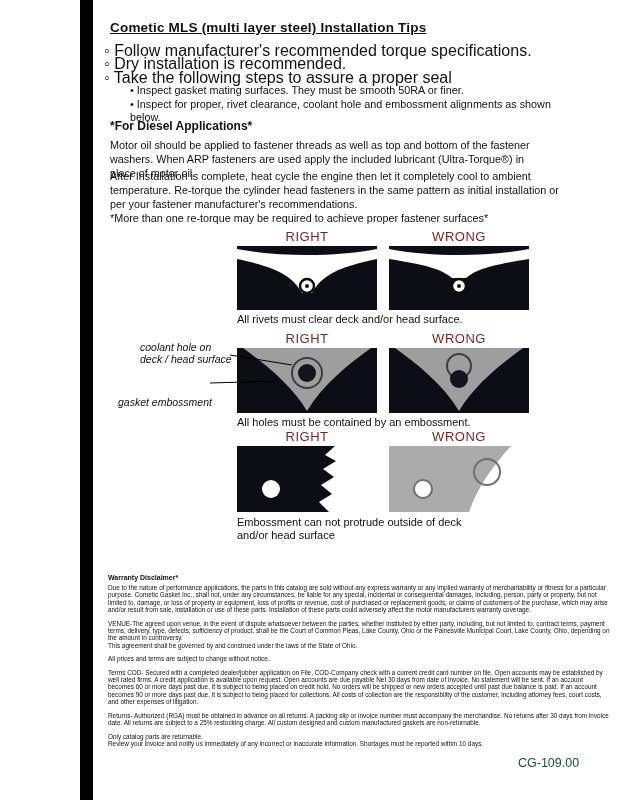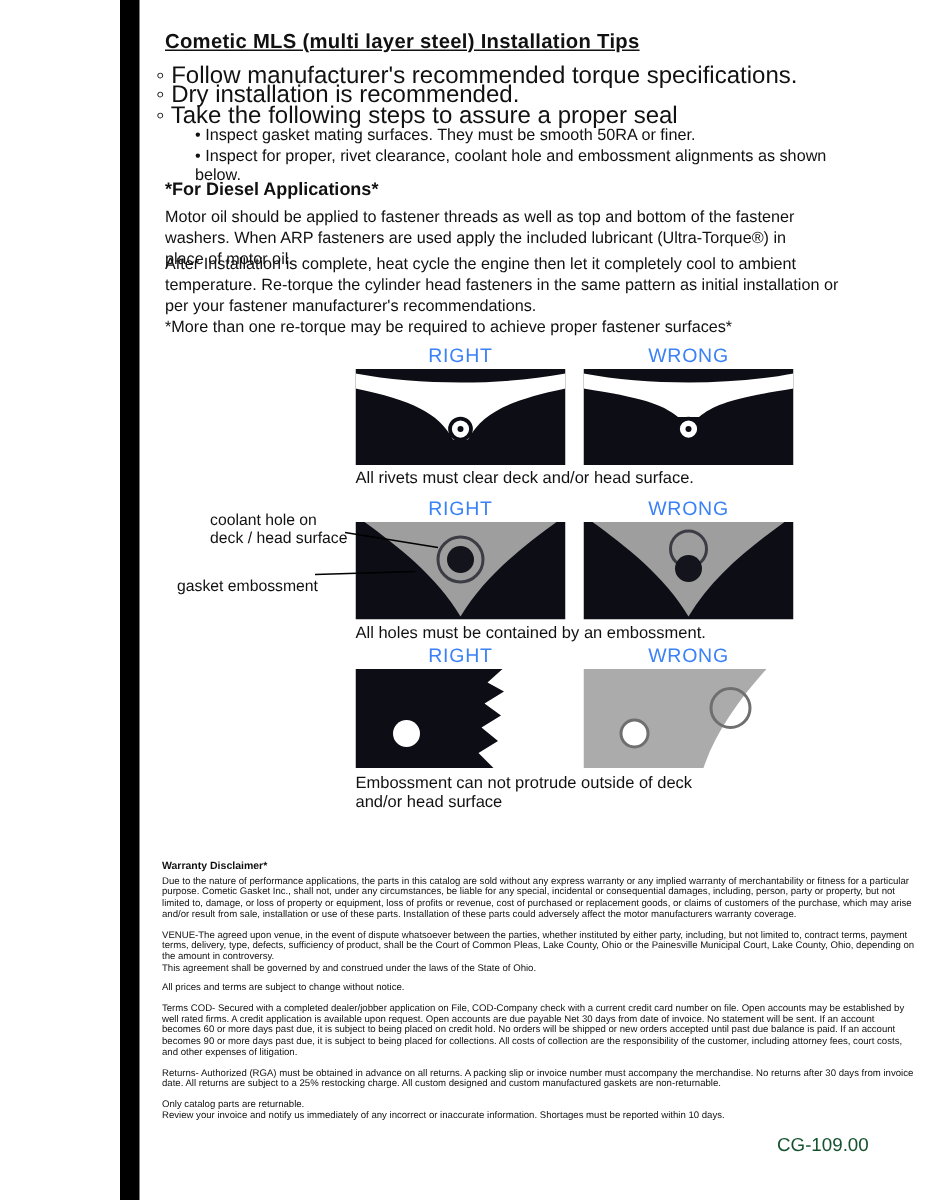--- a/index.html
+++ b/index.html
@@ -18,26 +18,26 @@
   .tip::before { content:"◦ "; }
   .subtip { font-size:10.8px; line-height:13.4px; padding-left:26px; }
   .subtip::before { content:"• "; }
 
   .diesel-heading { position:absolute; left:110px; top:119px; font-size:12px; font-weight:bold; }
   .para { position:absolute; font-size:10.8px; line-height:13.8px; }
   .para1 { left:110px; top:139px; width:436px; }
   .para2 { left:110px; top:170px; width:452px; }
   .note  { left:110px; top:212px; width:452px; }
 
-  .rw-label { position:absolute; width:140px; text-align:center; font-size:13px; color:#3b82f6; letter-spacing:0.5px; }
+  .rw-label { position:absolute; width:140px; text-align:center; font-size:13px; color:#7f1d1d; letter-spacing:0.5px; }
   .dbox { position:absolute; width:140px; }
   .dbox svg { display:block; }
   .caption { position:absolute; font-size:11px; line-height:13px; color:#111; }
 
-  .ann { position:absolute; font-size:10.5px; line-height:11.5px; color:#111; }
+  .ann { position:absolute; font-size:10.5px; line-height:11.5px; color:#111;font-style:italic; }
   .conn { position:absolute; left:205px; top:345px; }
 
   .warranty { position:absolute; left:108px; top:574px; width:502px; }
   .w-head { font-size:7px; font-weight:bold; margin:0 0 3px 0; }
   .wp { font-size:6.4px; line-height:7.4px; margin:0 0 6px 0; }
   .wp.tight { margin-bottom:0; }
 
   .doc-number { position:absolute; left:518px; top:756px; font-size:12.5px; color:#14532d; }
 </style>
 </head>
@@ -83,21 +83,21 @@
   </div>
   <div class="caption" style="left:237px; top:313px;">All rivets must clear deck and/or head surface.</div>
 
   <div class="rw-label" style="left:237px; top:331px;">RIGHT</div>
   <div class="rw-label" style="left:389px; top:331px;">WRONG</div>
 
   <div class="ann" style="left:140px; top:342px; width:95px;">
     <div>coolant hole on</div>
     <div>deck / head surface</div>
   </div>
-  <div class="ann" style="left:118px; top:386px;">gasket embossment</div>
+  <div class="ann" style="left:118px; top:397px;">gasket embossment</div>
 
   <div class="dbox" style="left:237px; top:348px;">
     <svg viewBox="0 0 140 65" width="140" height="65">
       <rect width="140" height="65" fill="#0d0d15"></rect>
       <path d="M6,0 L134,0 C112,16 86,36 70,63 C54,36 28,16 6,0 Z" fill="#9e9e9e"></path>
       <circle cx="70" cy="25" r="15" fill="none" stroke="#3c3c44" stroke-width="2"></circle>
       <circle cx="70" cy="25" r="9" fill="#14141c"></circle>
     </svg>
   </div>
   <div class="dbox" style="left:389px; top:348px;">

